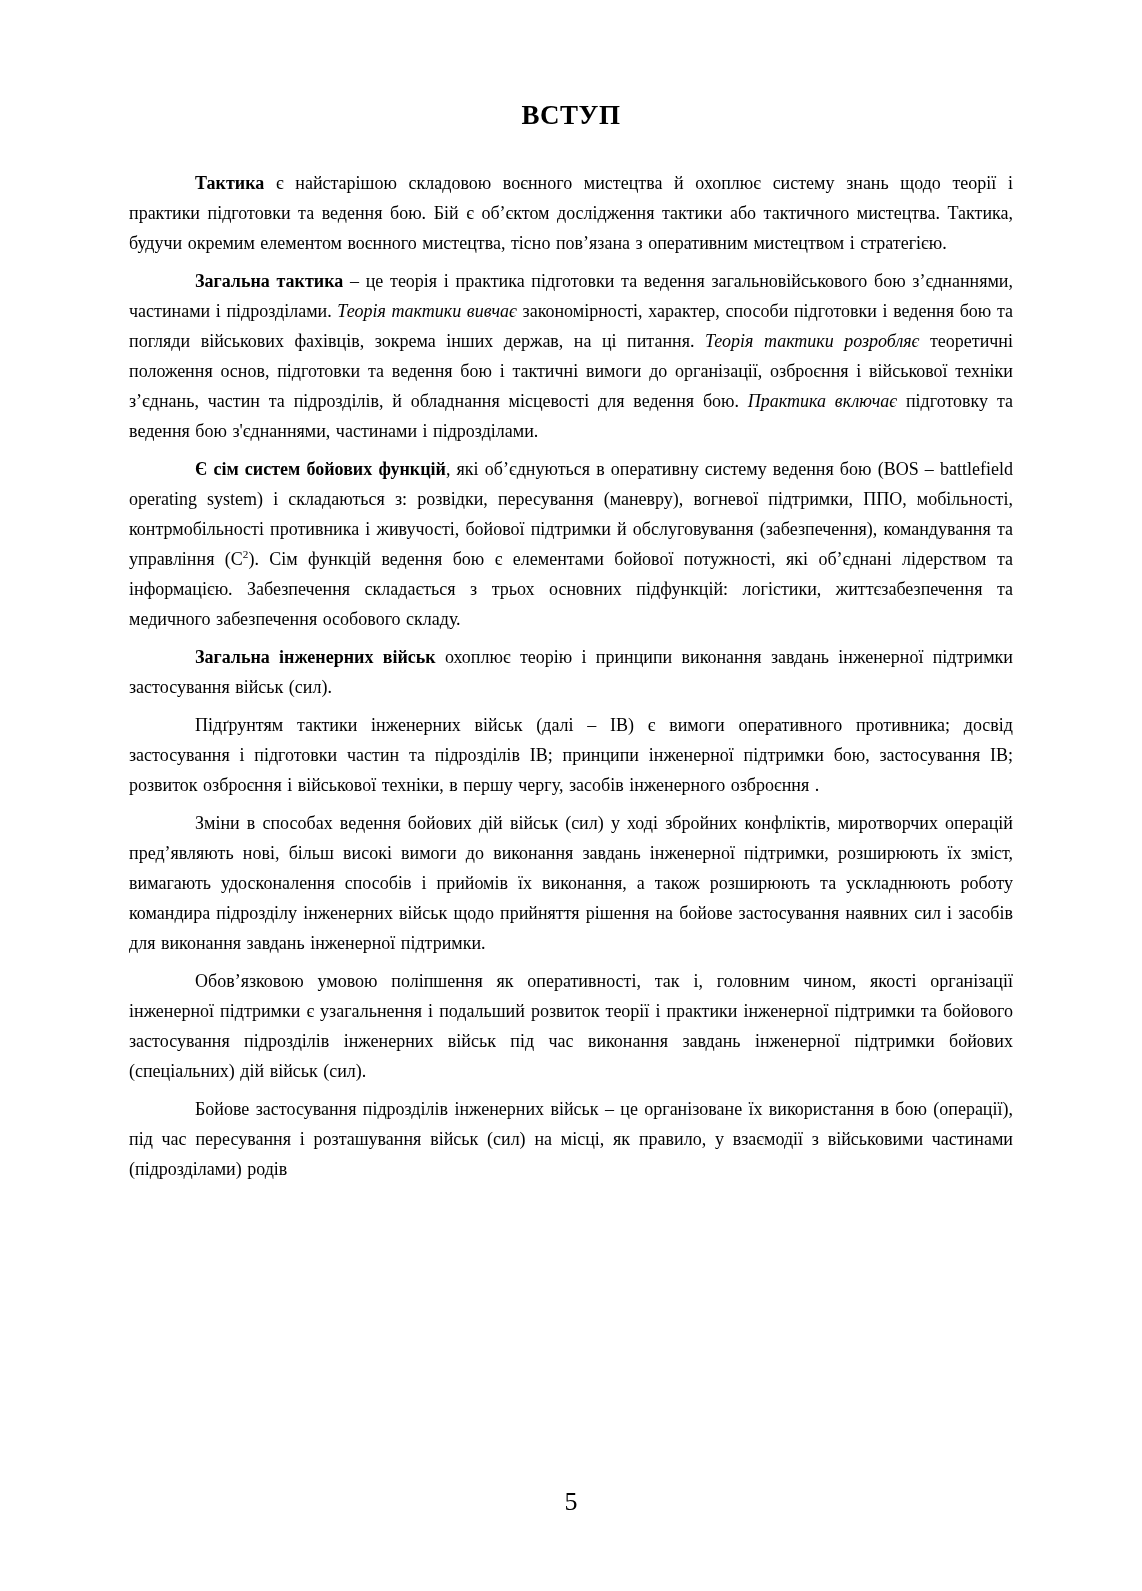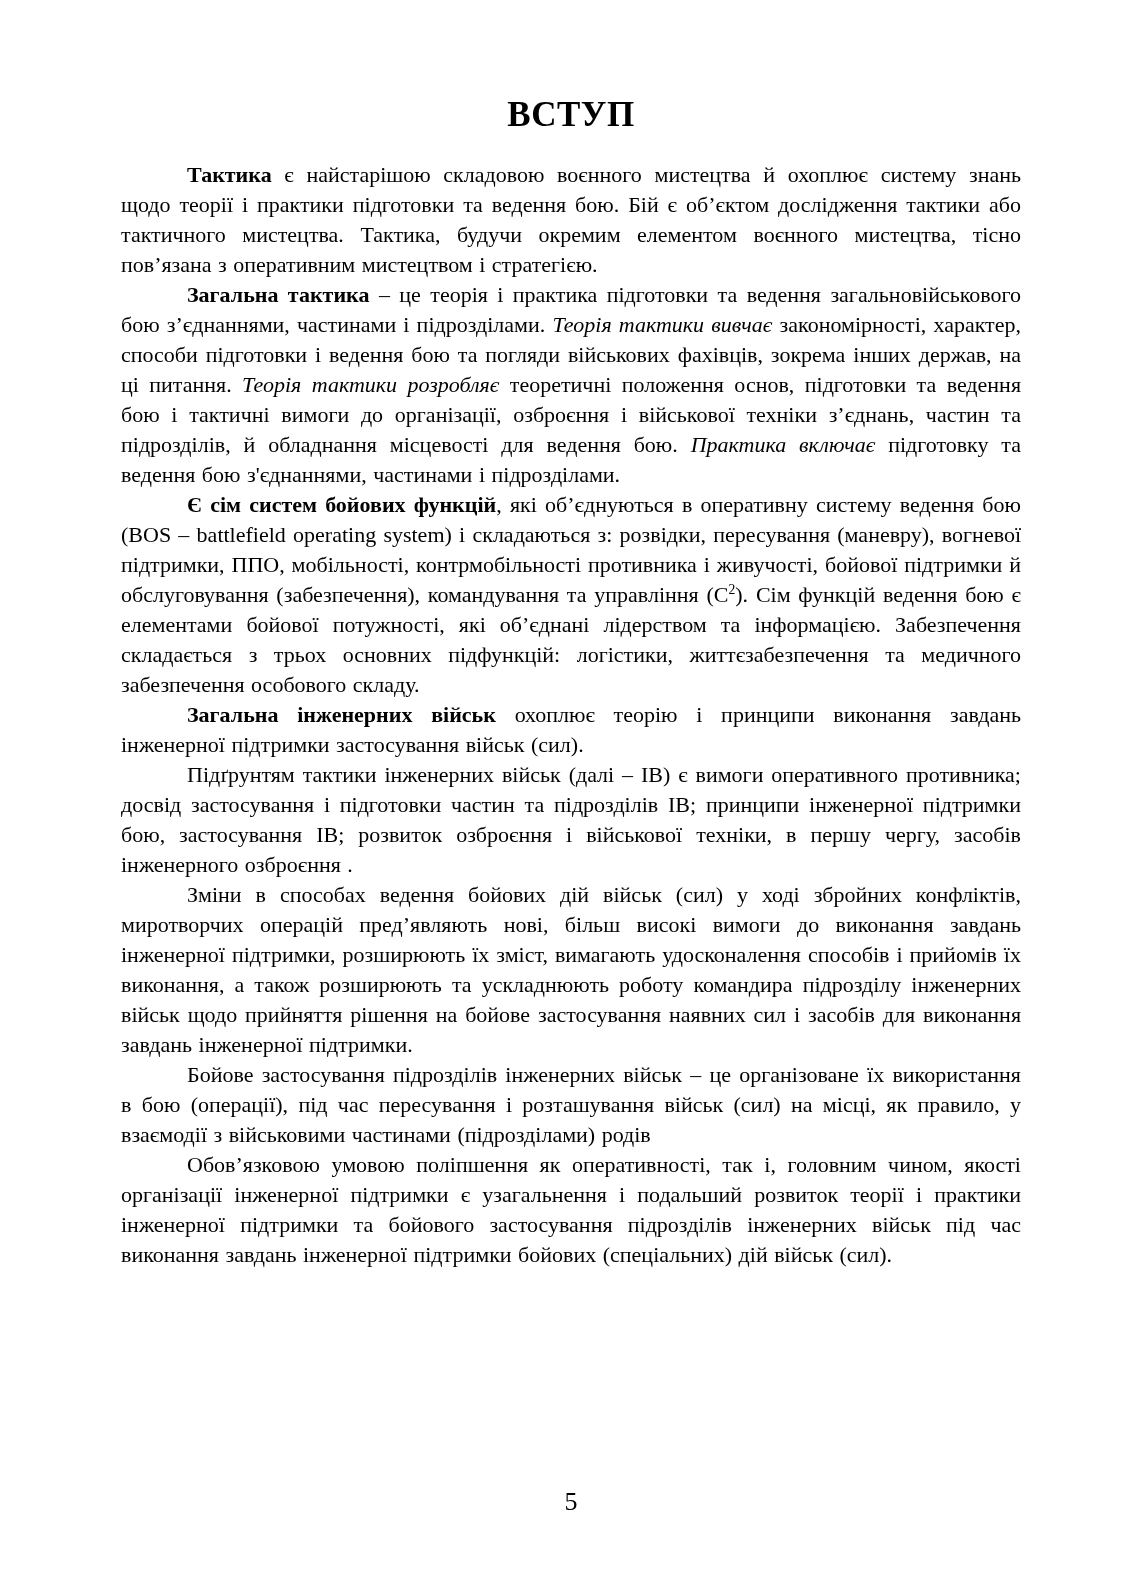--- a/index.html
+++ b/index.html
@@ -16,34 +16,34 @@
     font-family: "Liberation Serif", "DejaVu Serif", serif;
     overflow: hidden;
   }
   .doc-title {
     position: absolute;
     top: 100px;
     left: 121px;
     width: 900px;
     margin: 0;
     text-align: center;
-    font-size: 35px;
+    font-size: 27px;
     font-weight: bold;
     line-height: 30px;
     letter-spacing: 0.5px;
   }
   .doc-body {
     position: absolute;
     top: 160px;
     left: 121px;
     width: 900px;
   }
   .para {
-    margin: 0;
-    font-size: 22px;
+    margin: 8px;
+    font-size: 18px;
     line-height: 30px;
     text-align: justify;
     text-indent: 66px;
     word-spacing: 1px;
   }
   .para b { font-weight: bold; }
   .para i { font-style: italic; }
   .para sup {
     font-size: 0.62em;
     line-height: 0;
@@ -65,18 +65,18 @@
 <div class="page">
   <h1 class="doc-title">ВСТУП</h1>
 
   <div class="doc-body">
     <p class="para"><b>Тактика</b><span> є найстарішою складовою воєнного мистецтва й охоплює систему знань щодо теорії і практики підготовки та ведення бою. Бій є об’єктом дослідження тактики або тактичного мистецтва. Тактика, будучи окремим елементом воєнного мистецтва, тісно пов’язана з оперативним мистецтвом і стратегією.</span></p>
     <p class="para"><b>Загальна тактика</b><span> – це теорія і практика підготовки та ведення загальновійськового бою з’єднаннями, частинами і підрозділами. </span><i>Теорія тактики вивчає</i><span> закономірності, характер, способи підготовки і ведення бою та погляди військових фахівців, зокрема інших держав, на ці питання. </span><i>Теорія тактики розробляє</i><span> теоретичні положення основ, підготовки та ведення бою і тактичні вимоги до організації, озброєння і військової техніки з’єднань, частин та підрозділів, й обладнання місцевості для ведення бою. </span><i>Практика включає</i><span> підготовку та ведення бою з'єднаннями, частинами і підрозділами.</span></p>
     <p class="para"><b>Є сім систем бойових функцій</b><span>, які об’єднуються в оперативну систему ведення бою (BOS – battlefield operating system) і складаються з: розвідки, пересування (маневру), вогневої підтримки, ППО, мобільності, контрмобільності противника і живучості, бойової підтримки й обслуговування (забезпечення), командування та управління (C</span><sup>2</sup><span>). Сім функцій ведення бою є елементами бойової потужності, які об’єднані лідерством та інформацією. Забезпечення складається з трьох основних підфункцій: логістики, життєзабезпечення та медичного забезпечення особового складу.</span></p>
     <p class="para"><b>Загальна інженерних військ</b><span> охоплює теорію і принципи виконання завдань інженерної підтримки застосування військ (сил).</span></p>
     <p class="para"><span>Підґрунтям тактики інженерних військ (далі – ІВ) є вимоги оперативного противника; досвід застосування і підготовки частин та підрозділів ІВ; принципи інженерної підтримки бою, застосування ІВ; розвиток озброєння і військової техніки, в першу чергу, засобів інженерного озброєння .</span></p>
     <p class="para"><span>Зміни в способах ведення бойових дій військ (сил) у ході збройних конфліктів, миротворчих операцій пред’являють нові, більш високі вимоги до виконання завдань інженерної підтримки, розширюють їх зміст, вимагають удосконалення способів і прийомів їх виконання, а також розширюють та ускладнюють роботу командира підрозділу інженерних військ щодо прийняття рішення на бойове застосування наявних сил і засобів для виконання завдань інженерної підтримки.</span></p>
+    <p class="para"><span>Обов’язковою умовою поліпшення як оперативності, так і, головним чином, якості організації інженерної підтримки є узагальнення і подальший розвиток теорії і практики інженерної підтримки та бойового застосування підрозділів інженерних військ під час виконання завдань інженерної підтримки бойових (спеціальних) дій військ (сил).</span></p>
     <p class="para"><span>Бойове застосування підрозділів інженерних військ – це організоване їх використання в бою (операції), під час пересування і розташування військ (сил) на місці, як правило, у взаємодії з військовими частинами (підрозділами) родів</span></p>
-    <p class="para"><span>Обов’язковою умовою поліпшення як оперативності, так і, головним чином, якості організації інженерної підтримки є узагальнення і подальший розвиток теорії і практики інженерної підтримки та бойового застосування підрозділів інженерних військ під час виконання завдань інженерної підтримки бойових (спеціальних) дій військ (сил).</span></p>
   </div>
 
   <div class="page-number">5</div>
 </div>
 
 </body></html>

